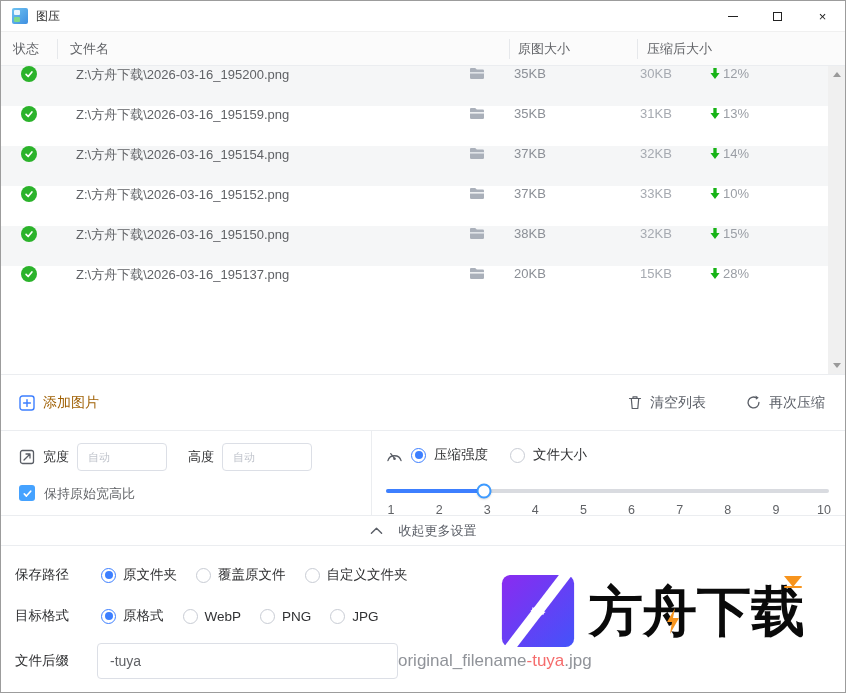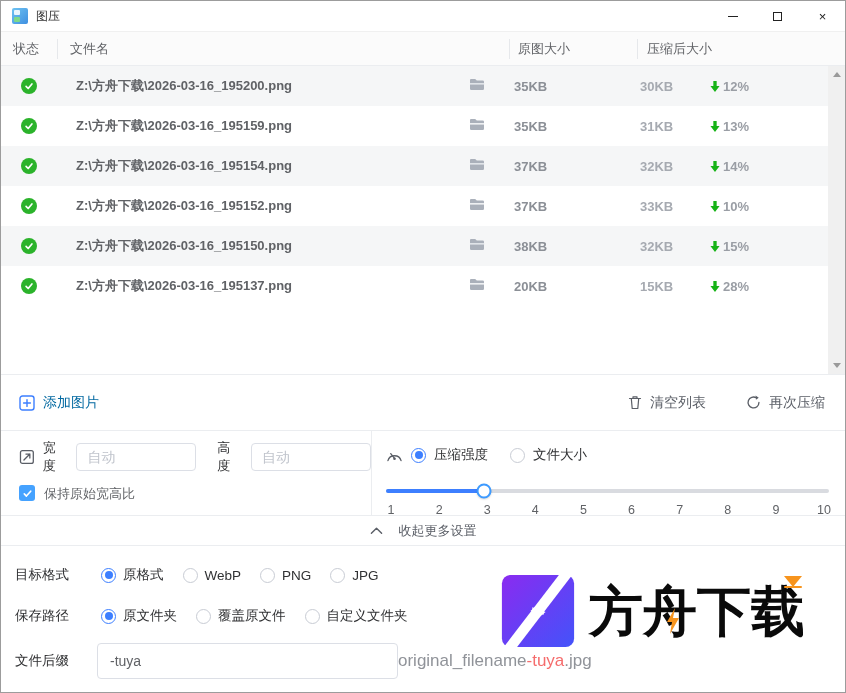--- a/index.html
+++ b/index.html
@@ -25,21 +25,21 @@
   .thead{ height:35px; display:flex; background:#fbfbfb; border-top:1px solid #f0f0f0;
           border-bottom:1px solid #ebedf0; align-items:center; flex:none; font-size:13px; color:#606266; }
   .th{ height:20px; line-height:20px; }
   .th-status{ width:56px; padding-left:12px; }
   .th-name{ width:452px; padding-left:12px; border-left:1px solid #e6e8eb; }
   .th-orig{ width:128px; padding-left:8px; border-left:1px solid #e6e8eb; }
   .th-comp{ flex:1; padding-left:9px; border-left:1px solid #e6e8eb; }
 
   .tbody{ height:308px; position:relative; flex:none; background:#fff; }
   .rows{ width:829px; }
-  .trow{ height:40px; display:flex; align-items:center; font-size:13px;font-weight:bold; }
+  .trow{ height:40px; display:flex; align-items:flex-start; font-size:13px; }
   .trow:nth-child(odd){ background:#f5f6f7; }
   .cell-status{ width:56px; display:flex; justify-content:center; }
   .check-badge{ width:16px; height:16px; border-radius:50%; background:#2bb32b; display:flex; align-items:center; justify-content:center; }
   .cell-name{ width:452px; padding-left:19px; padding-right:44px; color:#606266; position:relative;
               white-space:nowrap; overflow:hidden; }
   .folder-ico{ position:absolute; right:24px; top:50%; transform:translateY(-50%); }
   .cell-orig{ width:128px; padding-left:5px; color:#8b8f96; }
   .cell-comp{ flex:1; display:flex; align-items:center; }
   .comp-size{ width:70px; margin-left:3px; color:#a6aab1; }
   .pct{ display:flex; align-items:center; gap:3px; color:#9a9ea5; }
@@ -48,32 +48,32 @@
   .vscroll{ position:absolute; right:0; top:0; width:17px; height:100%; background:#f0f0f0; }
   .vscroll .arr{ position:absolute; left:0; width:17px; height:17px; display:flex; align-items:center; justify-content:center; }
   .arr-up{ top:0; } .arr-down{ bottom:0; }
   .tri-up{ width:0;height:0;border-left:4px solid transparent;border-right:4px solid transparent;border-bottom:5px solid #9a9a9a;}
   .tri-down{ width:0;height:0;border-left:4px solid transparent;border-right:4px solid transparent;border-top:5px solid #9a9a9a;}
 
   
   .toolbar{ height:56px; border-top:1px solid #ebedf0; display:flex; align-items:center;
             padding:0 18px; flex:none; }
   .btn{ display:flex; align-items:center; gap:8px; font-size:14px; cursor:default; }
-  .btn-add{ color:#0369a1; }
+  .btn-add{ color:#a16207; }
   .btn-gray{ color:#5a5e66; }
   .right-btns{ margin-left:auto; display:flex; gap:40px; padding-right:2px; }
 
   
   .settings{ height:85px; border-top:1px solid #ebedf0; display:flex; flex:none; }
   .set-left{ width:371px; border-right:1px solid #ebedf0; padding:12px 0 0 18px; }
   .set-right{ flex:1; padding:12px 0 0 14px; position:relative; }
   .dim-row{ display:flex; align-items:center; gap:8px; height:28px; }
   .lbl{ font-size:13px; color:#303133; }
-  .dim-input{ width:120px; height:28px; border:1px solid #dcdfe6; border-radius:4px; padding:0 10px;
-              font-size:14px; color:#606266; font-family:"Liberation Sans",sans-serif; outline:none; }
+  .dim-input{ width:90px; height:28px; border:1px solid #dcdfe6; border-radius:4px; padding:0 10px;
+              font-size:11px; color:#606266; font-family:"Liberation Sans",sans-serif; outline:none; }
   .dim-input::placeholder{ color:#c0c4cc; }
   .h-gap{ width:5px; }
   .keep-row{ display:flex; align-items:flex-start; gap:9px; margin-top:14px; height:22px; }
   .checkbox{ width:16px; height:16px; border-radius:3px; background:#45a2ff; display:flex; align-items:center; justify-content:center; }
   .keep-lbl{ font-size:13px; color:#606266; }
 
   .radio{ width:15px; height:15px; border-radius:50%; border:1px solid #c8ccd4; background:#fff; position:relative; flex:none; }
   .radio.on{ border:1.5px solid #3d7fff; }
   .radio.on::after{ content:""; position:absolute; inset:2.5px; border-radius:50%; background:#3d7fff; }
 
@@ -383,51 +383,51 @@
 
   <div class="collapsebar">
     <svg width="13" height="9" viewBox="0 0 14 9">
         <path d="M1.5 7.5L7 2l5.5 5.5" stroke="#5a5e66" stroke-width="1.5" fill="none" stroke-linecap="round" stroke-linejoin="round"></path>
       </svg>
     <span>收起更多设置</span>
   </div>
 
   <div class="bottom">
     <div class="b-row">
+      <span class="b-lbl">保存路径</span>
+      <span class="opt">
+          <span class="radio on"></span>
+          <span>原文件夹</span>
+        </span>
+      <span class="opt">
+          <span class="radio"></span>
+          <span>覆盖原文件</span>
+        </span>
+      <span class="opt">
+          <span class="radio"></span>
+          <span>自定义文件夹</span>
+        </span>
+    </div>
+    <div class="b-row">
       <span class="b-lbl">目标格式</span>
       <span class="opt">
           <span class="radio on"></span>
           <span>原格式</span>
         </span>
       <span class="opt">
           <span class="radio"></span>
           <span>WebP</span>
         </span>
       <span class="opt">
           <span class="radio"></span>
           <span>PNG</span>
         </span>
       <span class="opt">
           <span class="radio"></span>
           <span>JPG</span>
-        </span>
-    </div>
-    <div class="b-row">
-      <span class="b-lbl">保存路径</span>
-      <span class="opt">
-          <span class="radio on"></span>
-          <span>原文件夹</span>
-        </span>
-      <span class="opt">
-          <span class="radio"></span>
-          <span>覆盖原文件</span>
-        </span>
-      <span class="opt">
-          <span class="radio"></span>
-          <span>自定义文件夹</span>
         </span>
     </div>
     <div class="b-row suffix-row">
       <span class="b-lbl">文件后缀</span>
       <input class="suffix-input" value="-tuya" style="">
       <span class="example"><span>original_filename</span><span class="hl">-tuya</span><span>.jpg</span></span>
     </div>
   </div>
 
   <div class="watermark">

